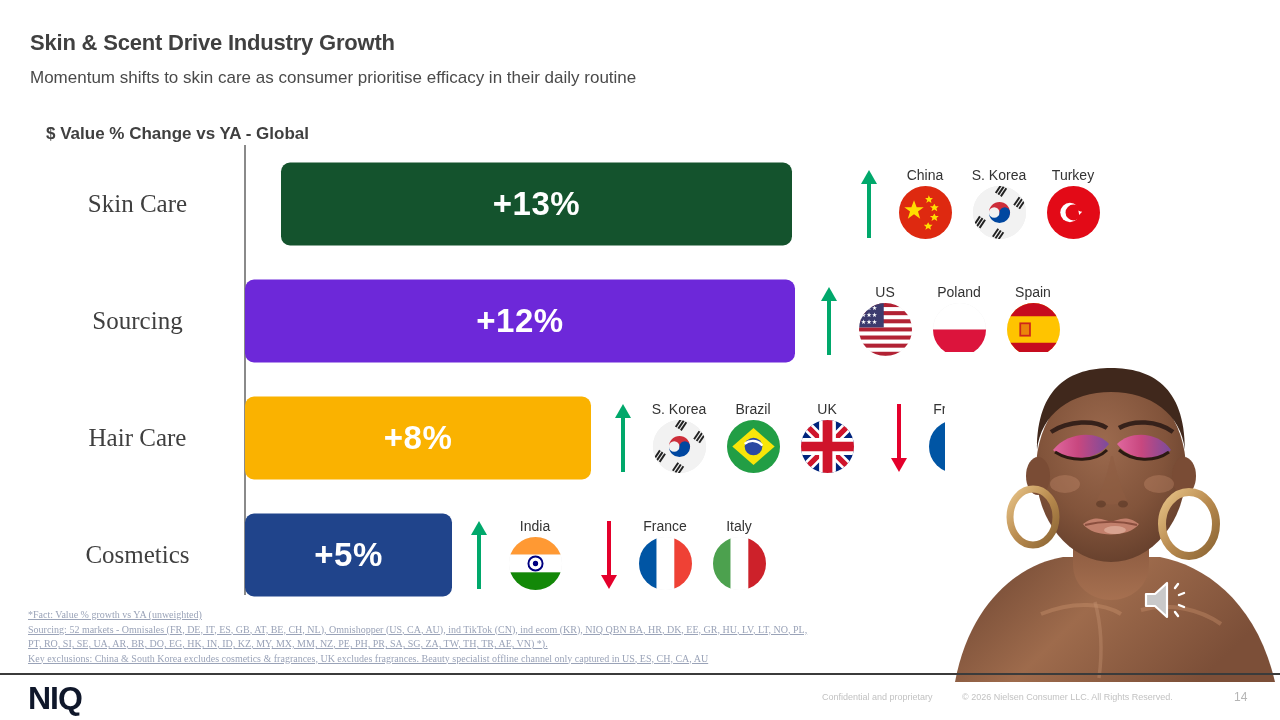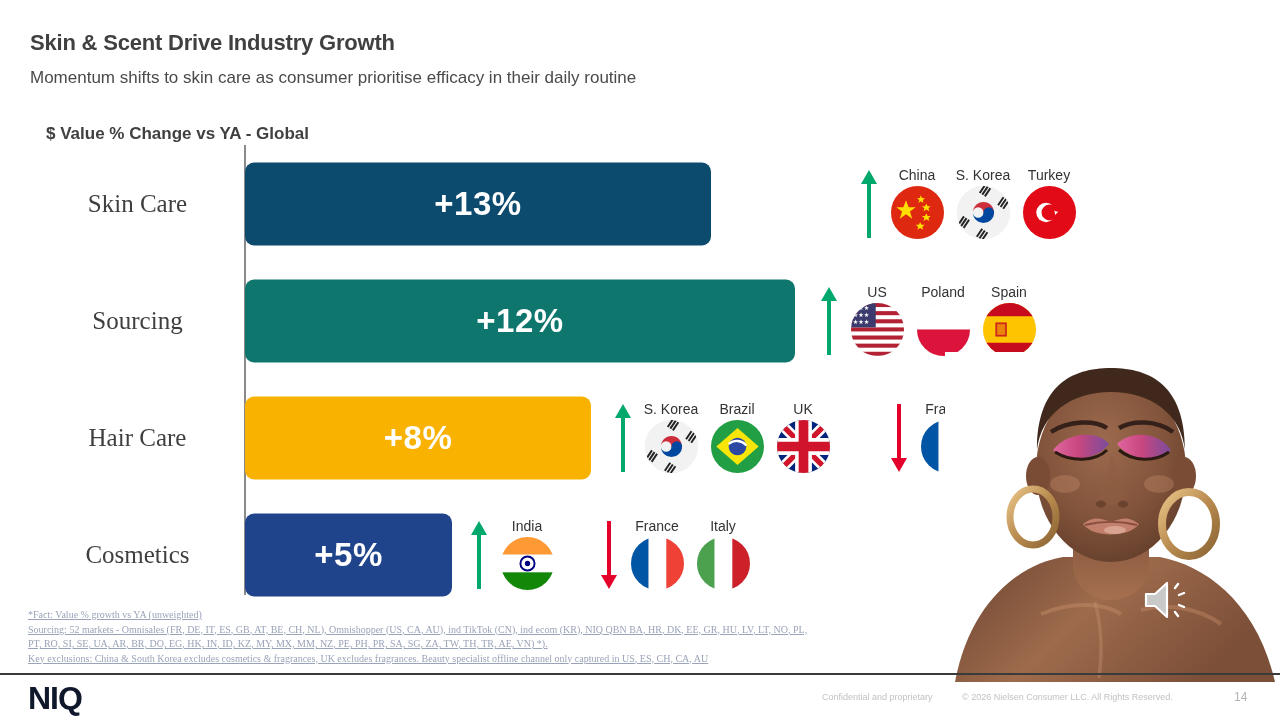--- a/index.html
+++ b/index.html
@@ -84,21 +84,21 @@
     letter-spacing: 0.5px;
   }
 
   
   .flag-group {
     position: absolute;
     top: 50%;
     transform: translateY(-50%);
     display: flex;
     align-items: center;
-    gap: 8px;
+    gap: 16px;
     height: 90px;
   }
   .arrow {
     width: 22px;
     height: 72px;
     position: relative;
     flex: 0 0 auto;
   }
   .arrow svg { display: block; }
   .flag-item {
@@ -192,21 +192,21 @@
 <div id="slide-title">Skin &amp; Scent Drive Industry Growth</div>
 <div id="slide-subtitle">Momentum shifts to skin care as consumer prioritise efficacy in their daily routine</div>
 <div id="chart-heading">$ Value % Change vs YA - Global</div>
 
 <div id="chart-area">
 
   <div id="axis-line"></div>
 
   <div class="bar-row" style="top:0px;">
     <div class="cat-label">Skin Care</div>
-    <div class="bar" style="width:466px;background:#0c4a6e;">
+    <div class="bar" style="width:511px;background:#14532d;margin-left:36px;">
       <span class="bar-value">+13%</span>
     </div>
 
     <div class="flag-group" style="left:858px;">
       <div class="arrow">
         <svg viewBox="0 0 22 72" width="22" height="72">
           <line x1="11" y1="70" x2="11" y2="12" stroke="#00A86B" stroke-width="4"></line>
           <polygon points="11,2 3,16 19,16" fill="#00A86B"></polygon>
         </svg>
       </div>
@@ -256,21 +256,21 @@
             <circle cx="30" cy="30" r="9" fill="#E30A17"></circle>
             <polygon points="40,30 35.5,27.8 36.5,32.8 39.8,29 34.8,29.4" fill="#fff"></polygon>
           </svg>
         </span>
       </div>
     </div>
   </div>
 
   <div class="bar-row" style="top:117px;">
     <div class="cat-label">Sourcing</div>
-    <div class="bar" style="width:550px;background:#0f766e;">
+    <div class="bar" style="width:550px;background:#6d28d9;">
       <span class="bar-value">+12%</span>
     </div>
 
     <div class="flag-group" style="left:818px;">
       <div class="arrow">
         <svg viewBox="0 0 22 72" width="22" height="72">
           <line x1="11" y1="70" x2="11" y2="12" stroke="#00A86B" stroke-width="4"></line>
           <polygon points="11,2 3,16 19,16" fill="#00A86B"></polygon>
         </svg>
       </div>

